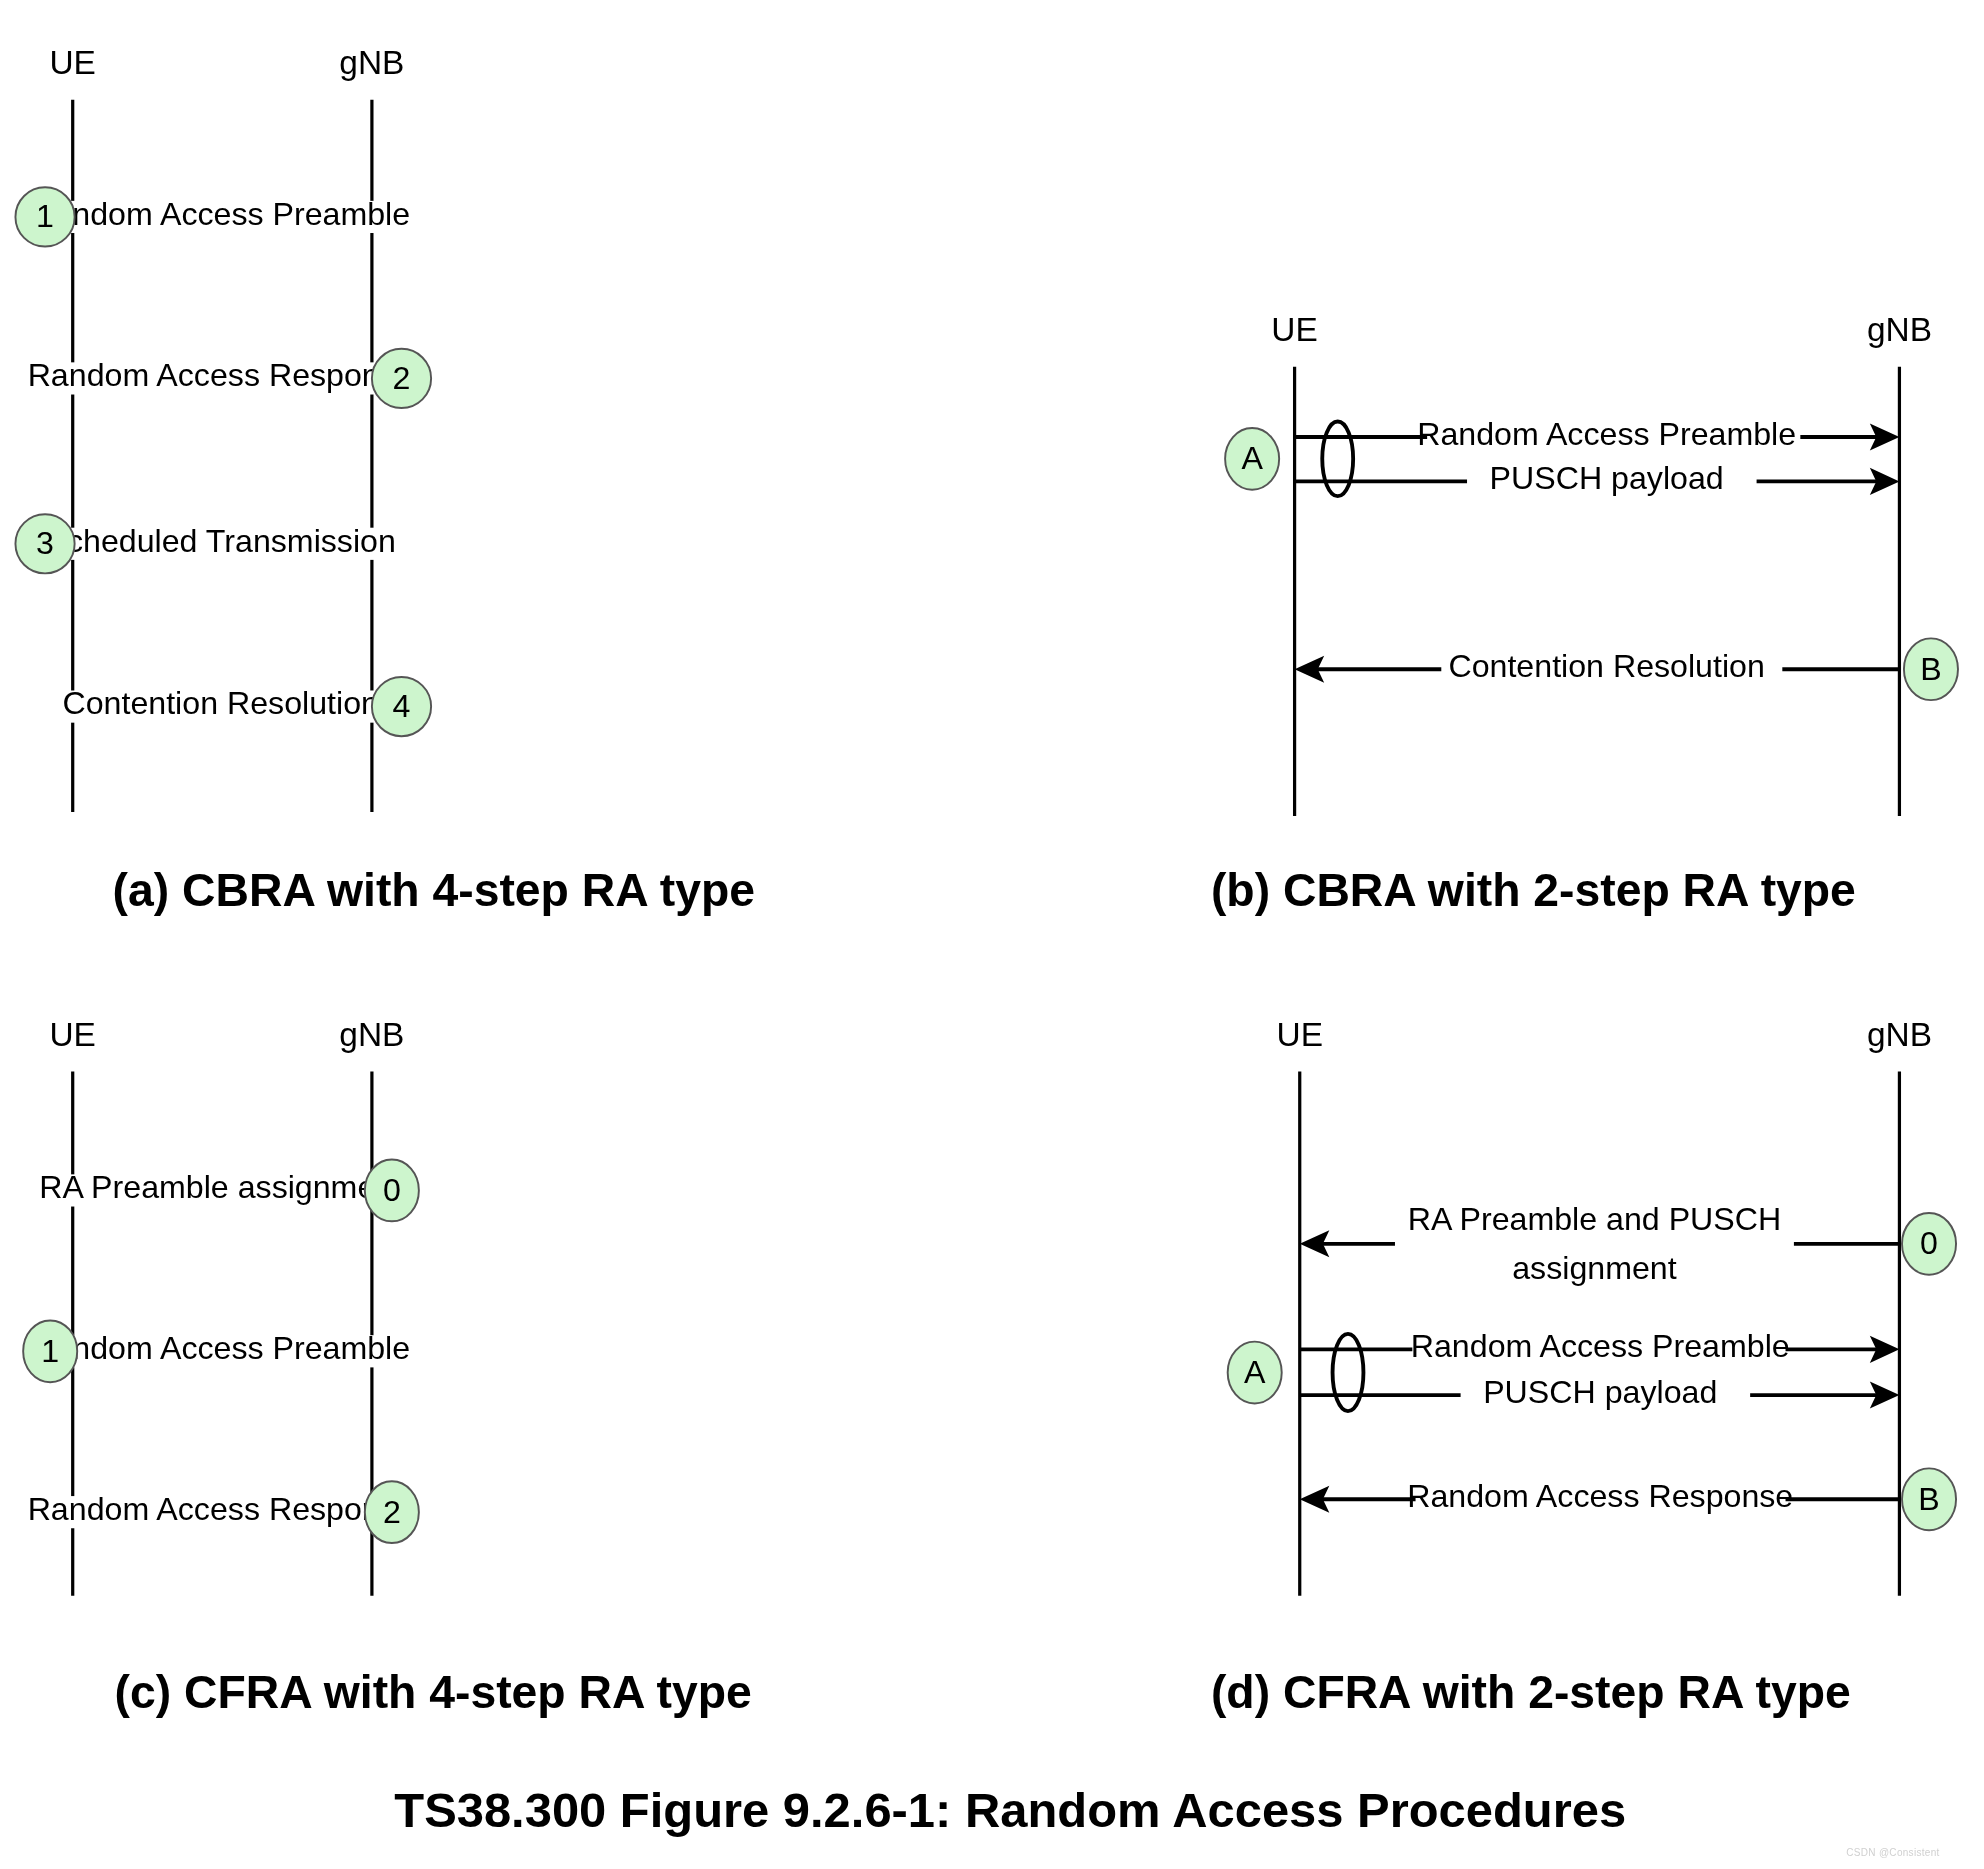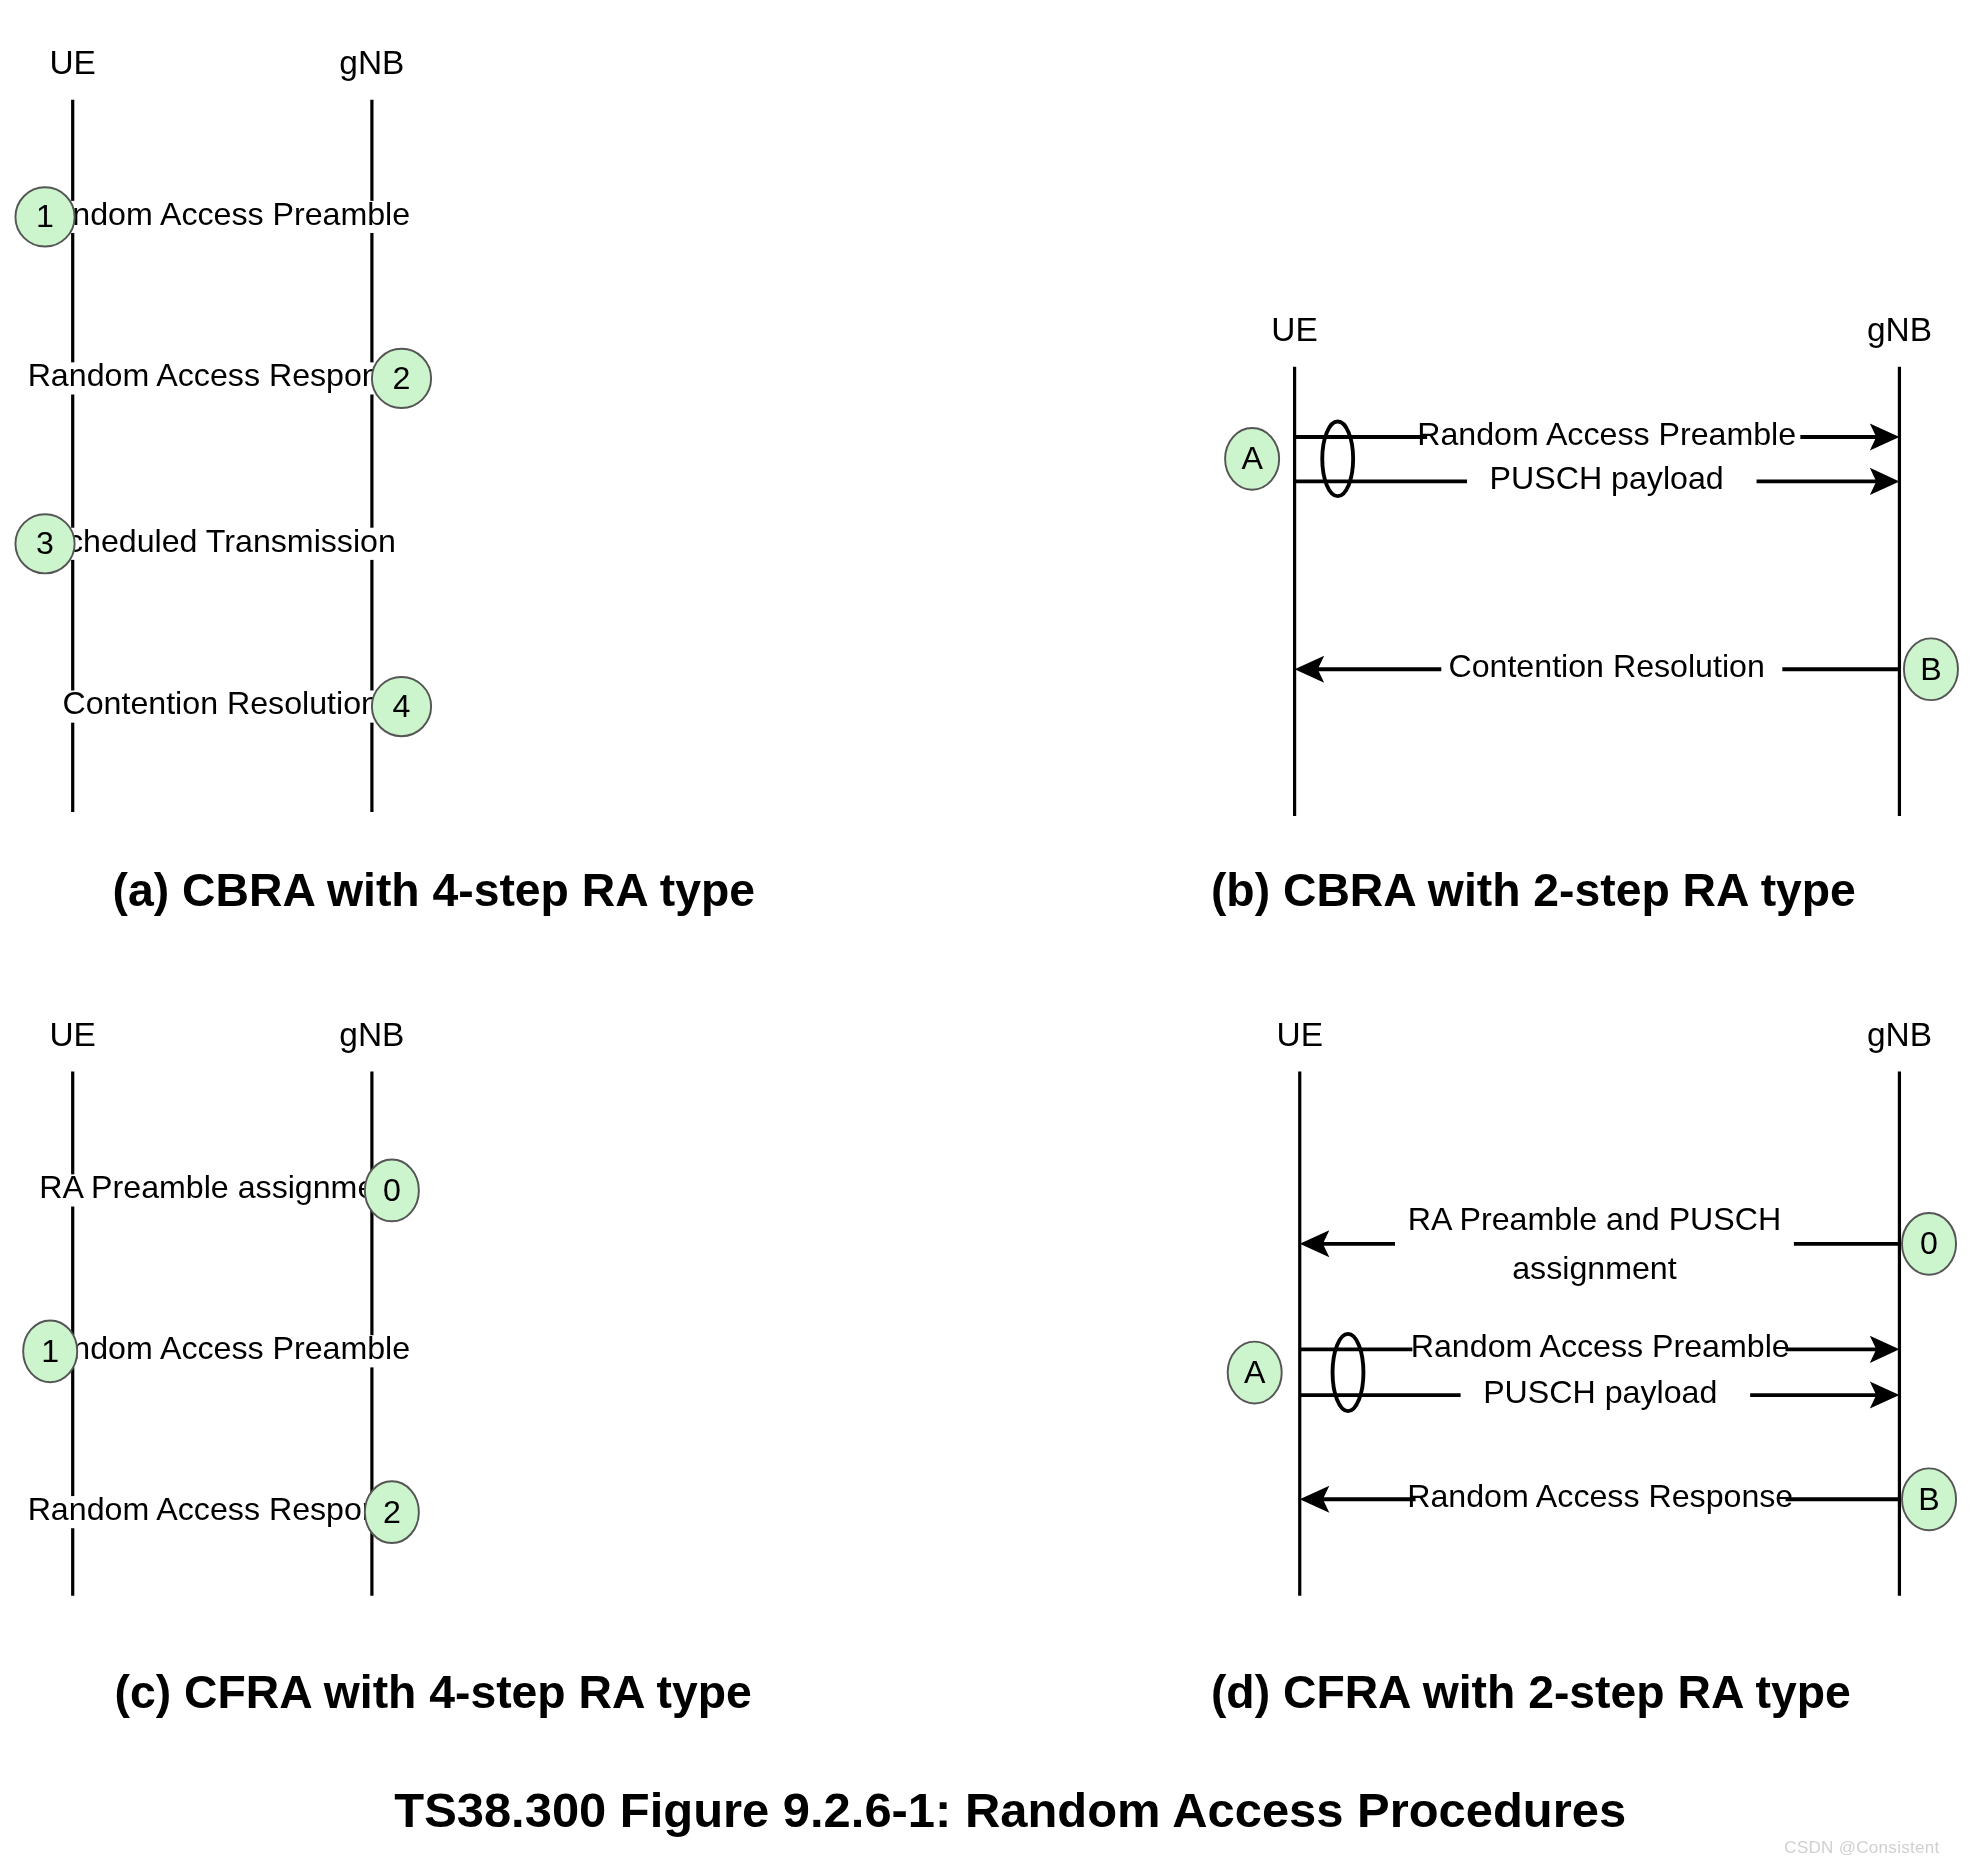--- a/index.html
+++ b/index.html
@@ -85,21 +85,21 @@
     font-size: 76px;
     font-weight: 700;
     fill: #000000;
     text-anchor: middle;
   }
   .watermark {
     position: absolute;
     right: 6.4px;
     bottom: 11.6px;
     font-family: "Liberation Sans", "DejaVu Sans", sans-serif;
-    font-size: 17px;
+    font-size: 10px;
     color: #d0d0d0;
     white-space: nowrap;
     letter-spacing: 0.3px;
   }
   .label-bg {
     fill: #ffffff;
   }
 </style>
 </head>
 <body>

